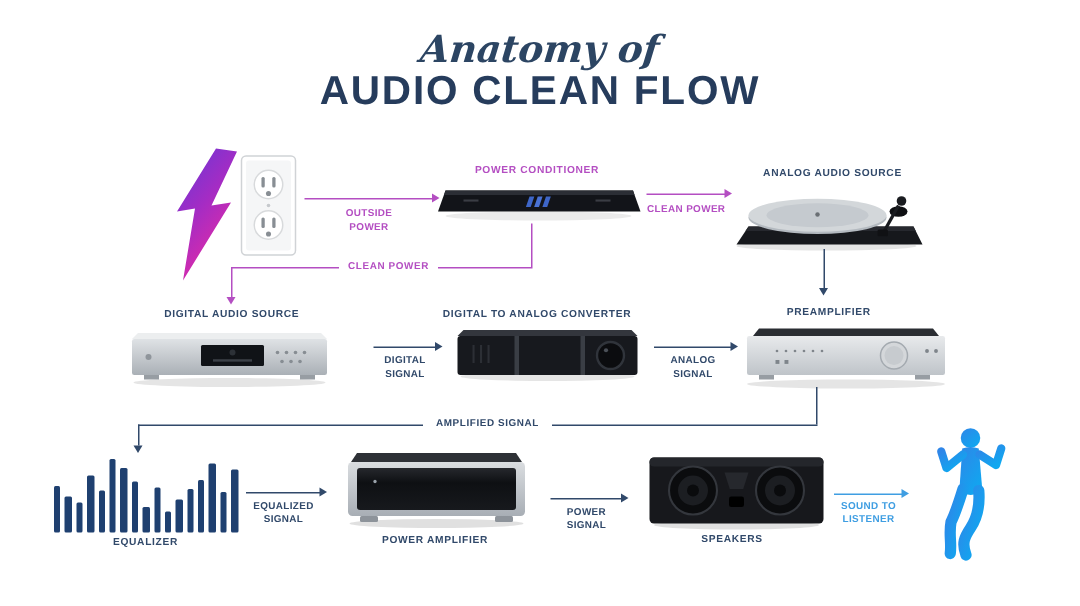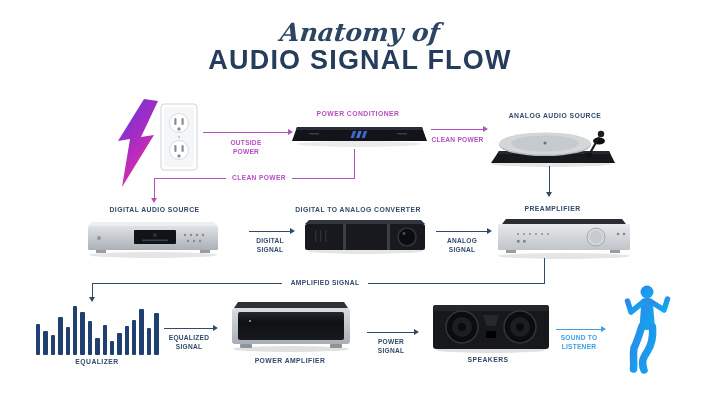--- a/index.html
+++ b/index.html
@@ -32,21 +32,21 @@
   #eq-bars{position:absolute;left:36px;top:303px;width:126px;height:52px;
     display:flex;align-items:flex-end;gap:3px;}
   .eq-bar{width:4.4px;background:var(--bar);border-radius:1px;flex:none;}
 </style>
 </head>
 <body>
 
 <div id="stage">
 
   <div class="title-script">Anatomy of</div>
-  <div class="title-main">AUDIO SIGNAL FLOW</div>
+  <div class="title-main">AUDIO CLEAN FLOW</div>
 
   <svg class="dev" style="left:114px;top:97px" width="46" height="94" viewBox="0 0 46 94">
     <defs>
         <linearGradient id="g-bolt" x1="0" y1="0" x2="0.55" y2="1">
       <stop offset="0" stop-color="#6438d8"></stop>
           <stop offset="0.5" stop-color="#a42cc4"></stop>
           <stop offset="1" stop-color="#e82ba4"></stop>
     </linearGradient>
       </defs>
     <path d="M30 2 L4 44 L16 42 L8 90 L40 38 L27 40 L44 4 Z" fill="url(#g-bolt)"></path>

